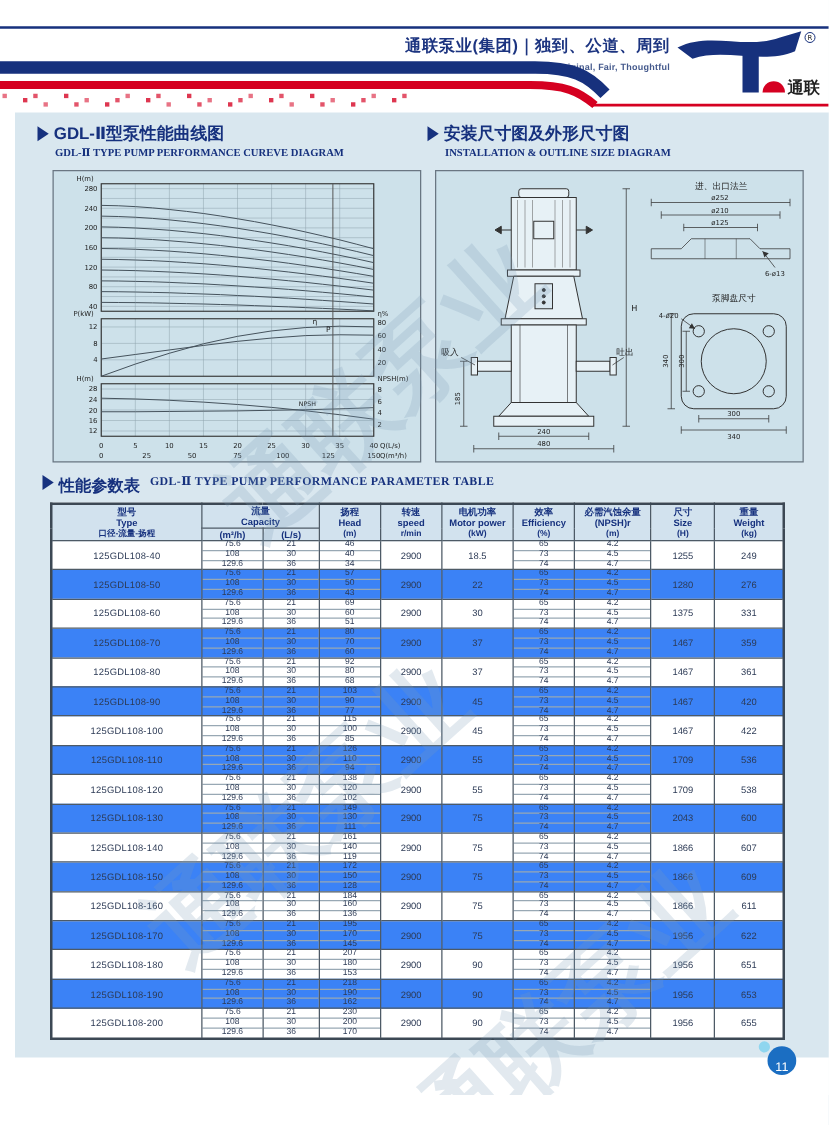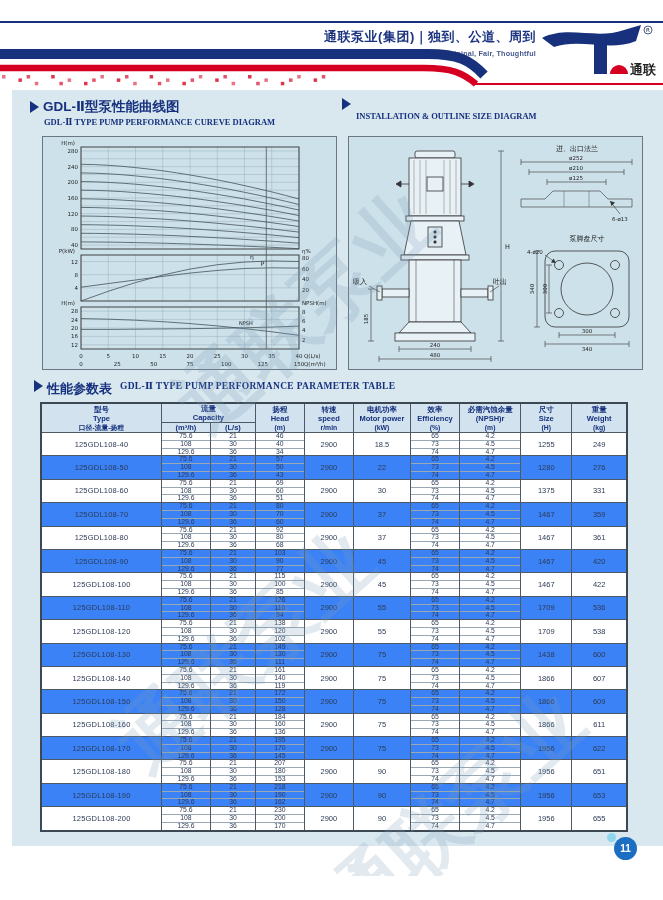--- a/index.html
+++ b/index.html
@@ -36,21 +36,21 @@
   table.params thead th{background:#d2e2ee;color:#16317e;font-weight:bold;font-size:7.5px;line-height:9px;margin-top:20px;}
   table.params thead .sub{font-size:6.8px;font-weight:bold;}
   table.params tbody tr.alt{background:#3b82f6;}
   table.params tbody td{color:#2c3a55;font-size:7.5px;}
   td.tri span{display:block;height:6.8px;line-height:6.8px;font-size:6.8px;}
   td.tri span + span{border-top:1px solid #98a8b4;}
   td.model{font-size:7.5px;letter-spacing:.2px;}
 
   
   .page-badge{position:absolute;right:26px;bottom:16px;width:23px;height:23px;border-radius:50%;background:#1b6ec2;color:#fff;
-    font-size:10px;font-weight:bold;display:flex;align-items:center;justify-content:center;}
+    font-size:10px;font-weight:normal;display:flex;align-items:flex-end;justify-content:center;}
   .page-badge::before{content:"";position:absolute;left:-7px;top:-4px;width:9px;height:9px;border-radius:50%;background:#8fd6ef;}
 
   
   .wm{position:absolute;font-size:78px;font-weight:bold;color:rgba(125,155,180,.22);white-space:nowrap;transform:rotate(-42deg);pointer-events:none;z-index:6;}
 </style>
 </head>
 <body>
 
 <div class="page">
 
@@ -114,20 +114,21 @@
       <div class="cnrow">
         <span class="tri-icon"></span>
         <span class="cn">GDL-Ⅱ型泵性能曲线图</span>
       </div>
       <div class="en">GDL-Ⅱ TYPE PUMP PERFORMANCE CUREVE DIAGRAM</div>
     </div>
 
     <div class="sec-title" style="left:330px;">
       <div class="cnrow">
         <span class="tri-icon"></span>
+        <span class="cn">安装尺寸图及外形尺寸图</span>
       </div>
       <div class="en">INSTALLATION &amp; OUTLINE SIZE DIAGRAM</div>
     </div>
 
     <div class="box left">
       <svg width="291" height="230" viewBox="0 0 291 230">
           <line x1="38" y1="10" x2="38" y2="112" stroke="#8fa3ad" stroke-width="0.4"></line>
           <line x1="65.25" y1="10" x2="65.25" y2="112" stroke="#8fa3ad" stroke-width="0.4"></line>
           <line x1="92.5" y1="10" x2="92.5" y2="112" stroke="#8fa3ad" stroke-width="0.4"></line>
           <line x1="119.75" y1="10" x2="119.75" y2="112" stroke="#8fa3ad" stroke-width="0.4"></line>
@@ -753,21 +754,21 @@
             <td class="tri">
               <span>65</span>
               <span>73</span>
               <span>74</span>
             </td>
             <td class="tri">
               <span>4.2</span>
               <span>4.5</span>
               <span>4.7</span>
             </td>
-            <td>1438</td>
+            <td>2043</td>
             <td>600</td>
           </tr>
           <tr>
             <td class="model">125GDL108-140</td>
             <td class="tri">
               <span>75.6</span>
               <span>108</span>
               <span>129.6</span>
             </td>
             <td class="tri">

